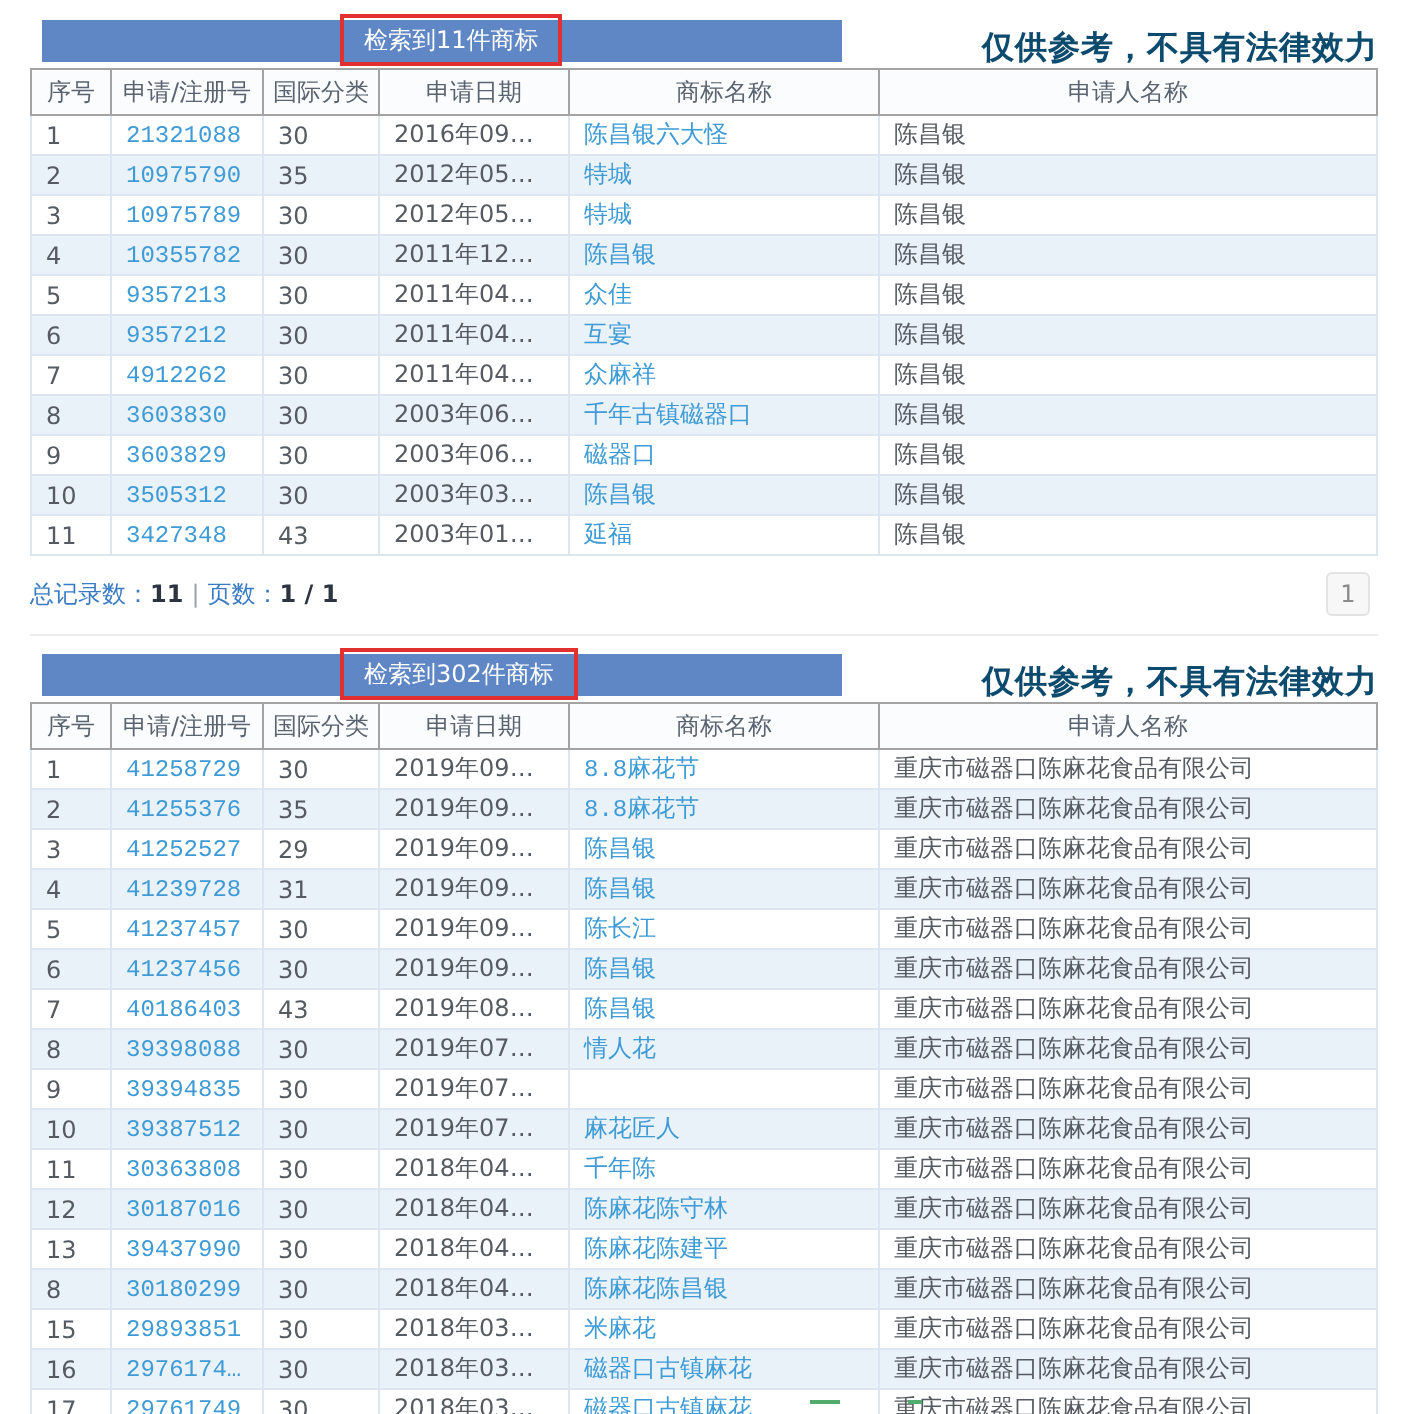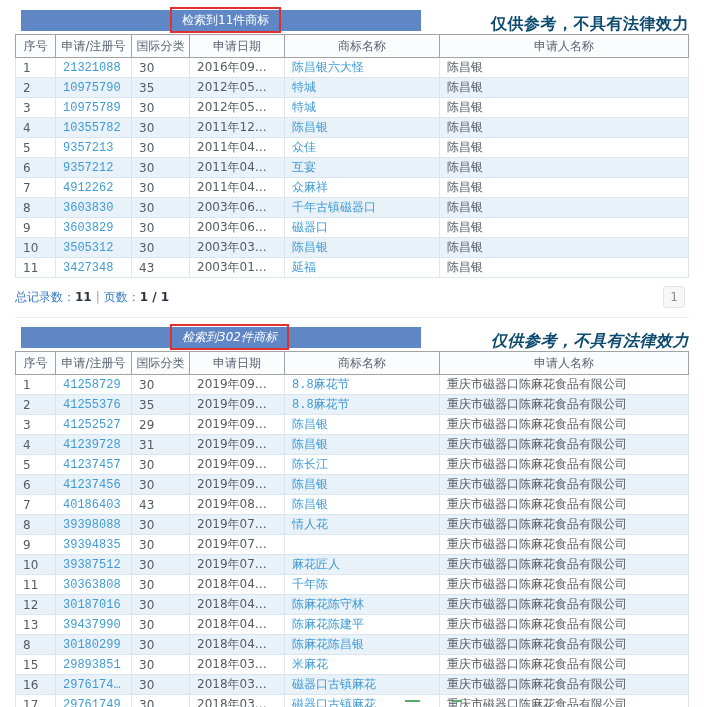--- a/index.html
+++ b/index.html
@@ -3,21 +3,21 @@
 <meta charset="utf-8">
 <style>
   * { box-sizing: border-box; margin: 0; padding: 0; }
   html, body { width: 704px; height: 707px; overflow: hidden; background: #fff;
     font-family: "DejaVu Sans", "Liberation Sans", sans-serif; }
   body { position: relative; }
   .container { margin: 0 15px; width: 674px; }
 
   .banner-row { position: relative; height: 21px; }
   .banner-row.first { margin-top: 10px; }
-  .banner-row.second { margin-top: 9px; font-style: italic; }
+  .banner-row.second { margin-top: 9px; }
   .banner-bar { position: absolute; left: 6px; top: 0; width: 400px; height: 21px;
     background: #5f86c5; }
   .banner-label { position: absolute; left: 155px; top: -3px; height: 26px;
     display: flex; align-items: center; justify-content: center;
     padding: 0 10px; border: 2px solid #e03030; color: #ffffff;
     font-size: 12px; white-space: nowrap; }
   .disclaimer { position: absolute; right: 0; top: 4px; color: #0c4a6e;
     font-size: 16px; font-weight: bold; letter-spacing: 0.5px; }
 
   table { width: 100%; border-collapse: collapse; table-layout: fixed;

